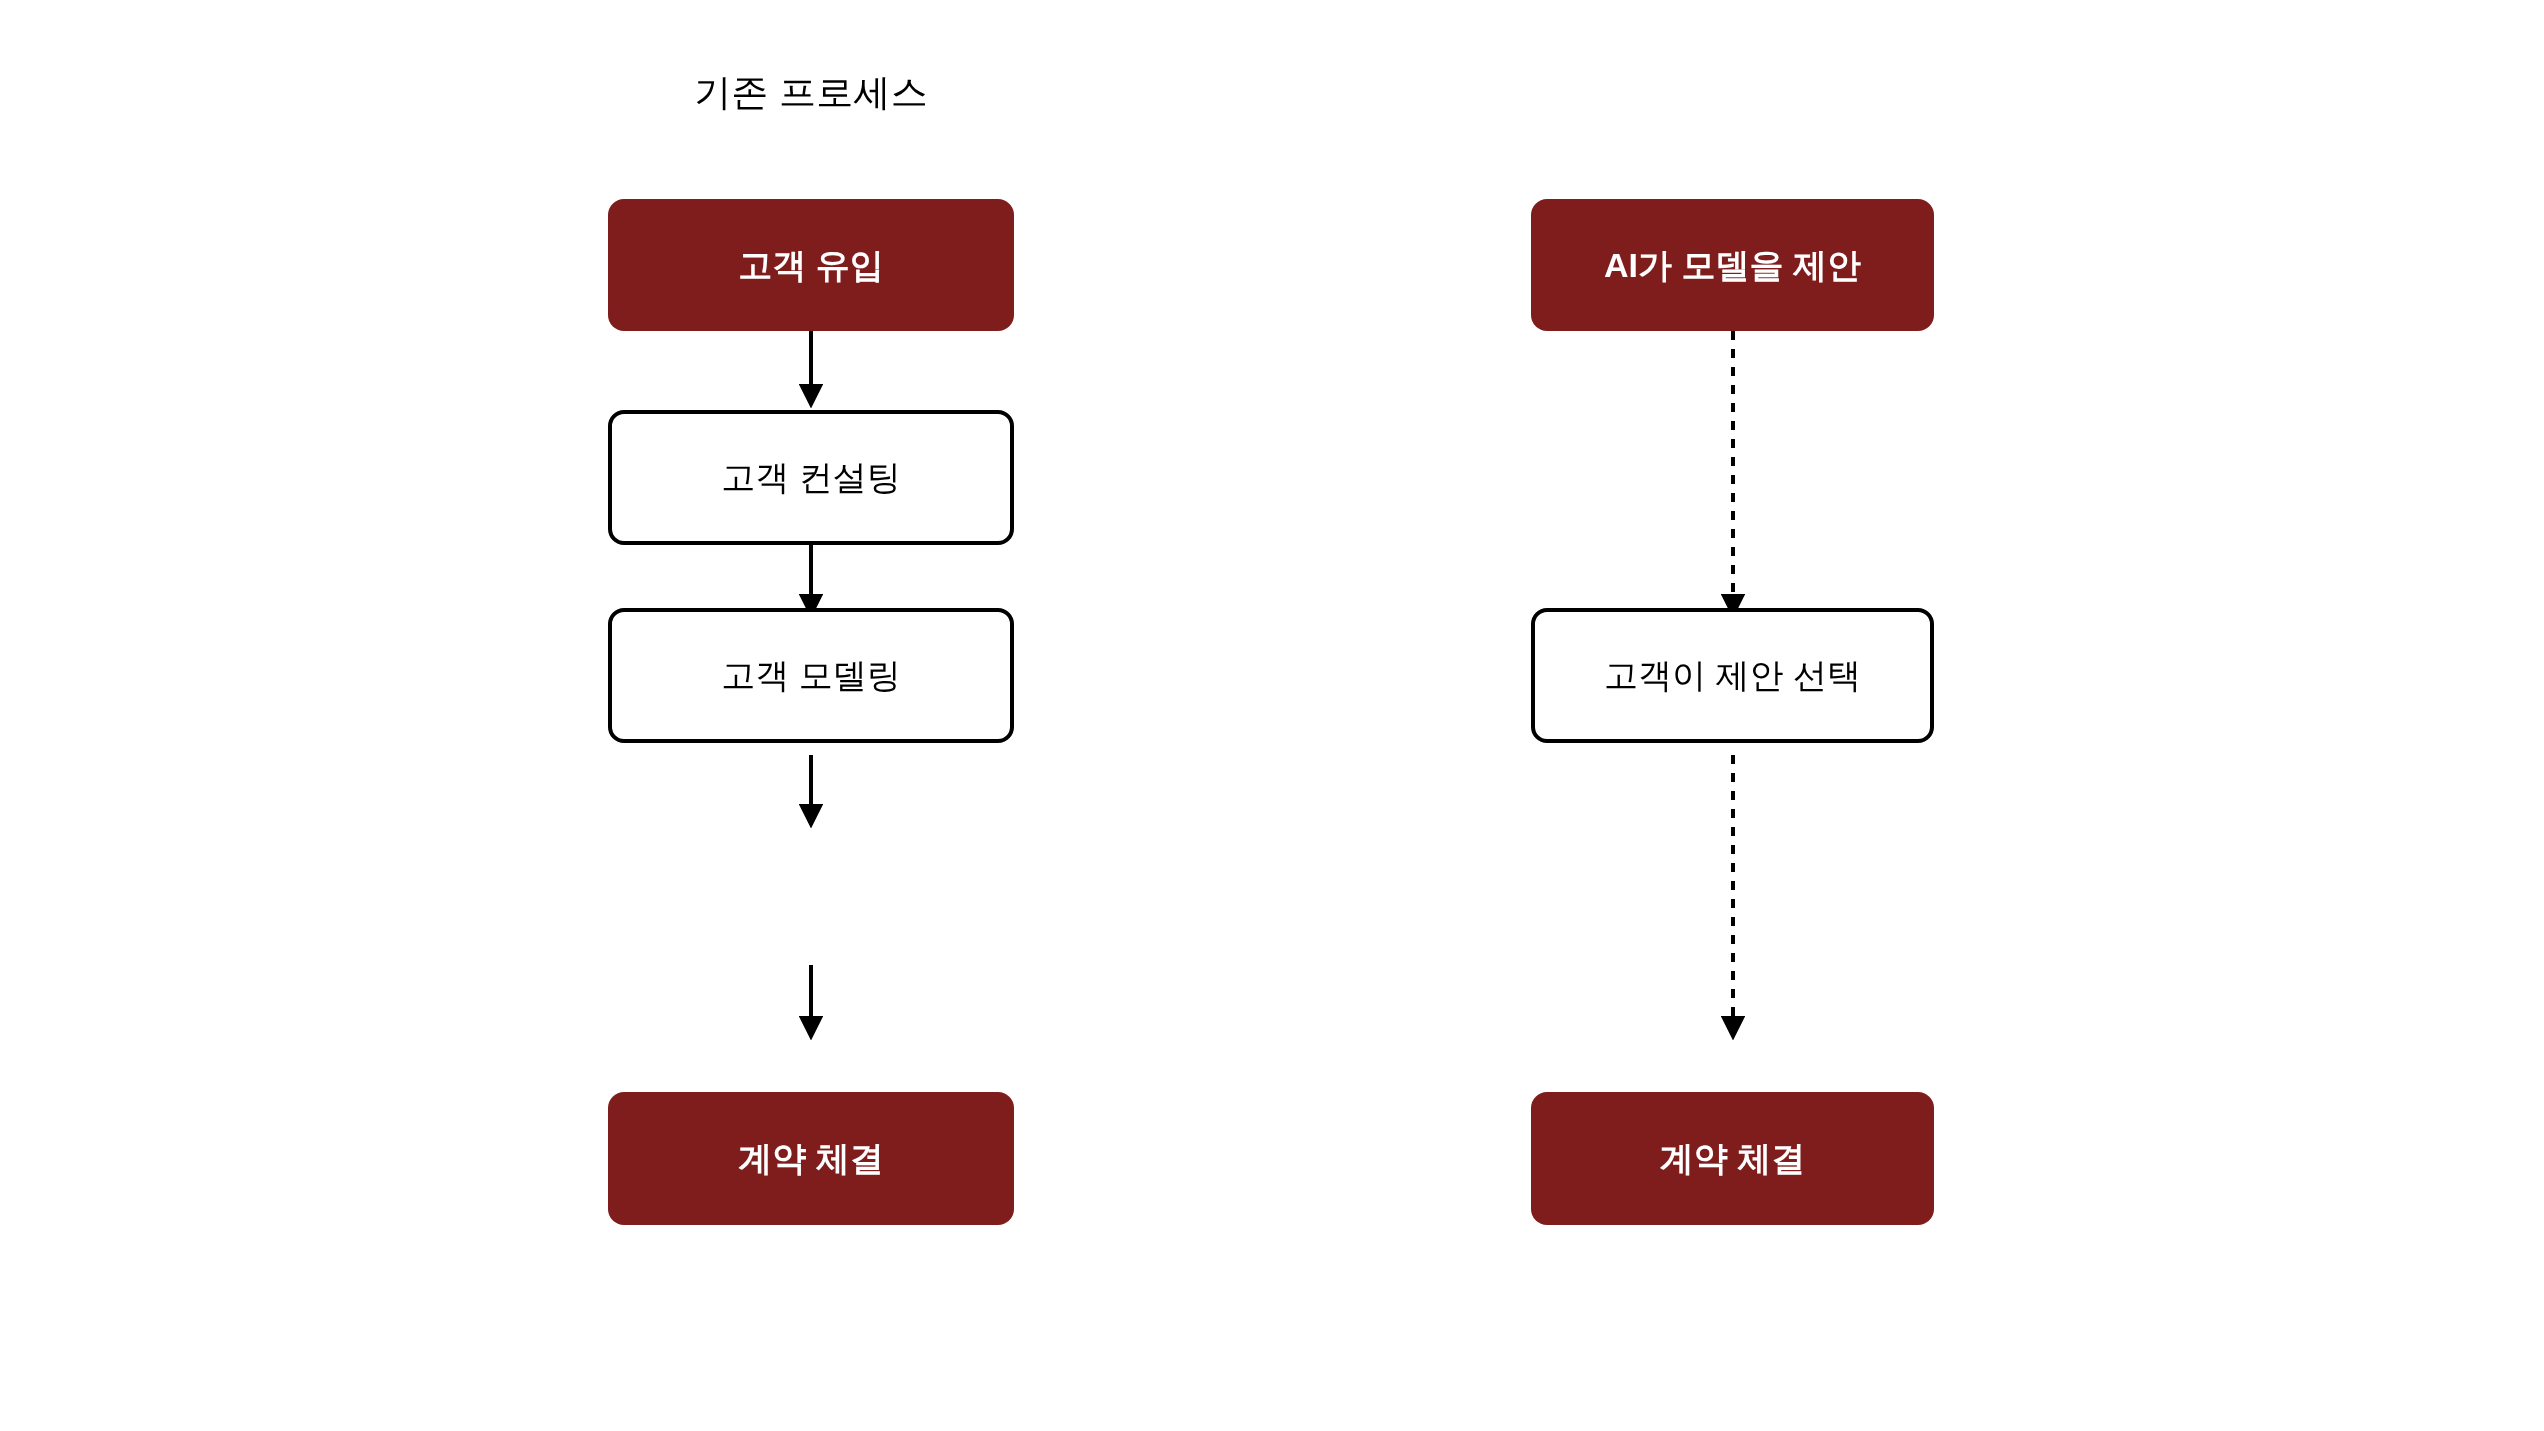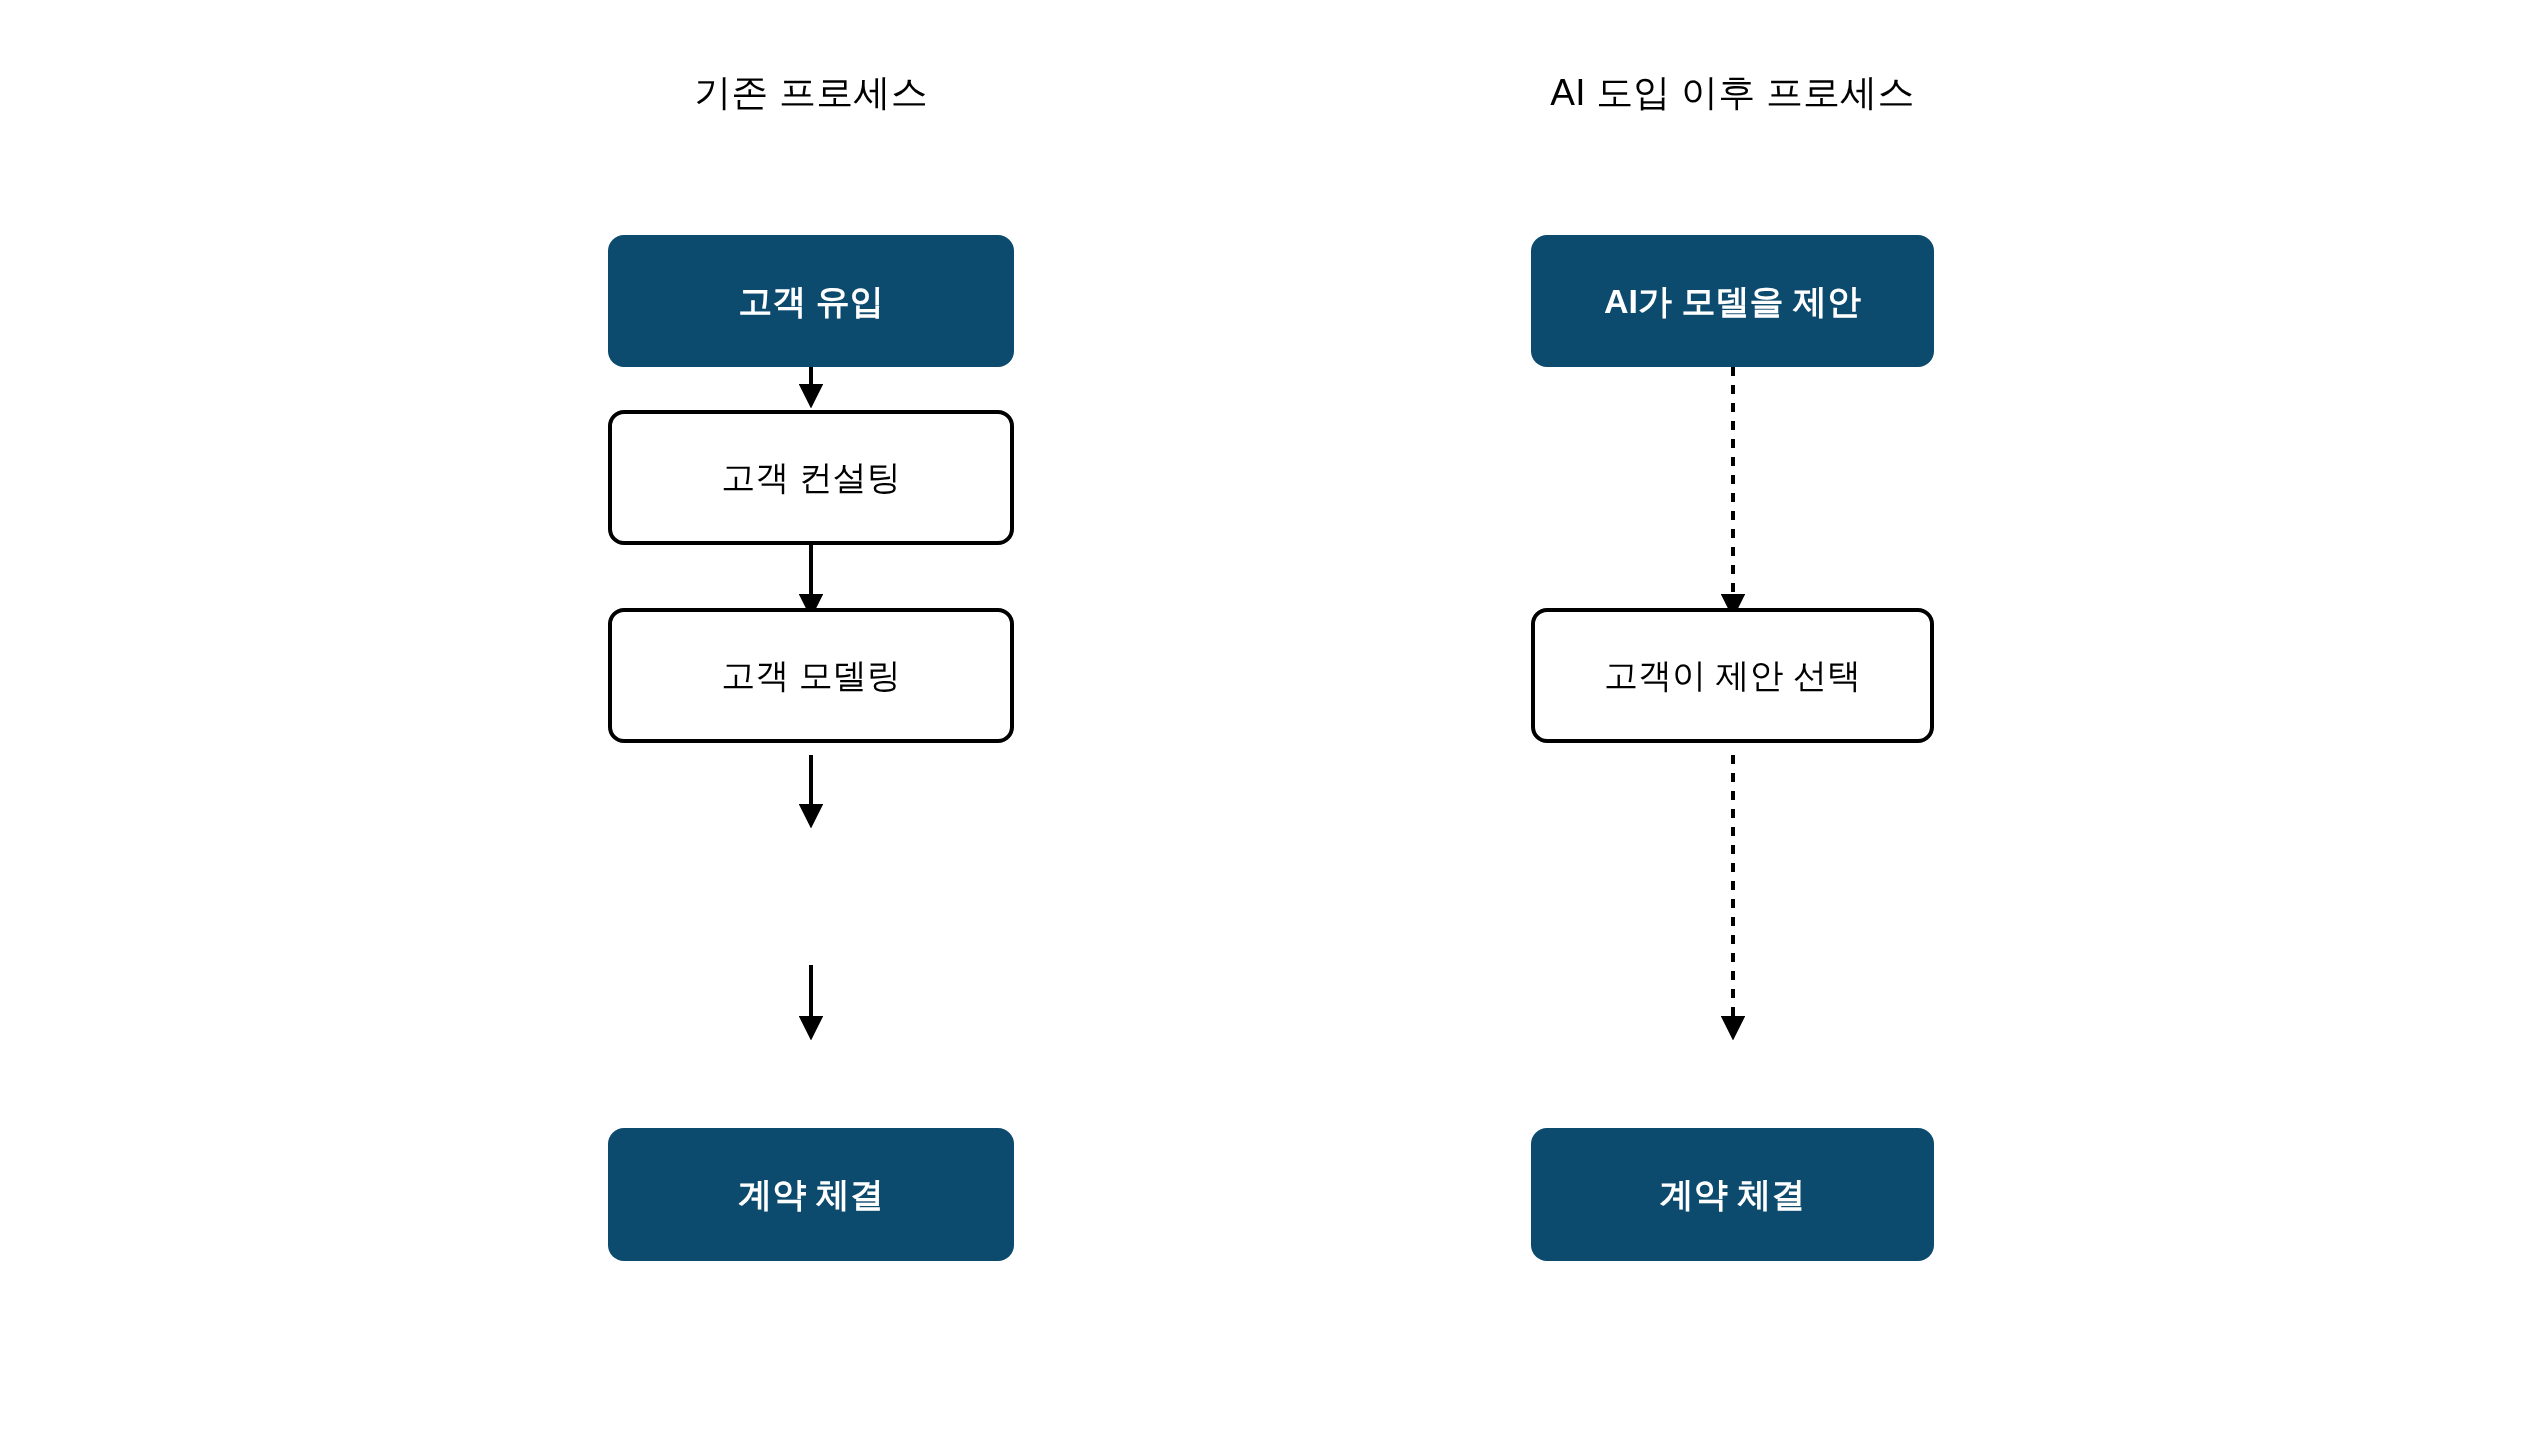--- a/index.html
+++ b/index.html
@@ -52,25 +52,24 @@
     display: flex;
     align-items: center;
     justify-content: center;
     border-radius: 16px;
     font-size: 34px;
     line-height: 1.2;
     text-align: center;
   }
 
   .node.filled {
-    background: #0c4a6e;
+    background: #7f1d1d;
     color: #ffffff;
     font-weight: 700;
     border: none;
-    margin-top: 36px;
   }
 
   .node.outline {
     background: #ffffff;
     color: #000000;
     font-weight: 400;
     border: 4px solid #000000;
     text-align: right;
   }
 
@@ -118,21 +117,20 @@
 
     <div class="node outline row2">고객 컨설팅</div>
 
     <div class="node outline row3">고객 모델링</div>
 
 
     <div class="node filled row5">계약 체결</div>
   </div>
 
   <div class="column right">
-    <div class="col-title">AI 도입 이후 프로세스</div>
 
     <div class="node filled row1">AI가 모델을 제안</div>
 
     <div class="node outline row3">고객이 제안 선택</div>
 
     <div class="node filled row5">계약 체결</div>
   </div>
 
 </div>
 

